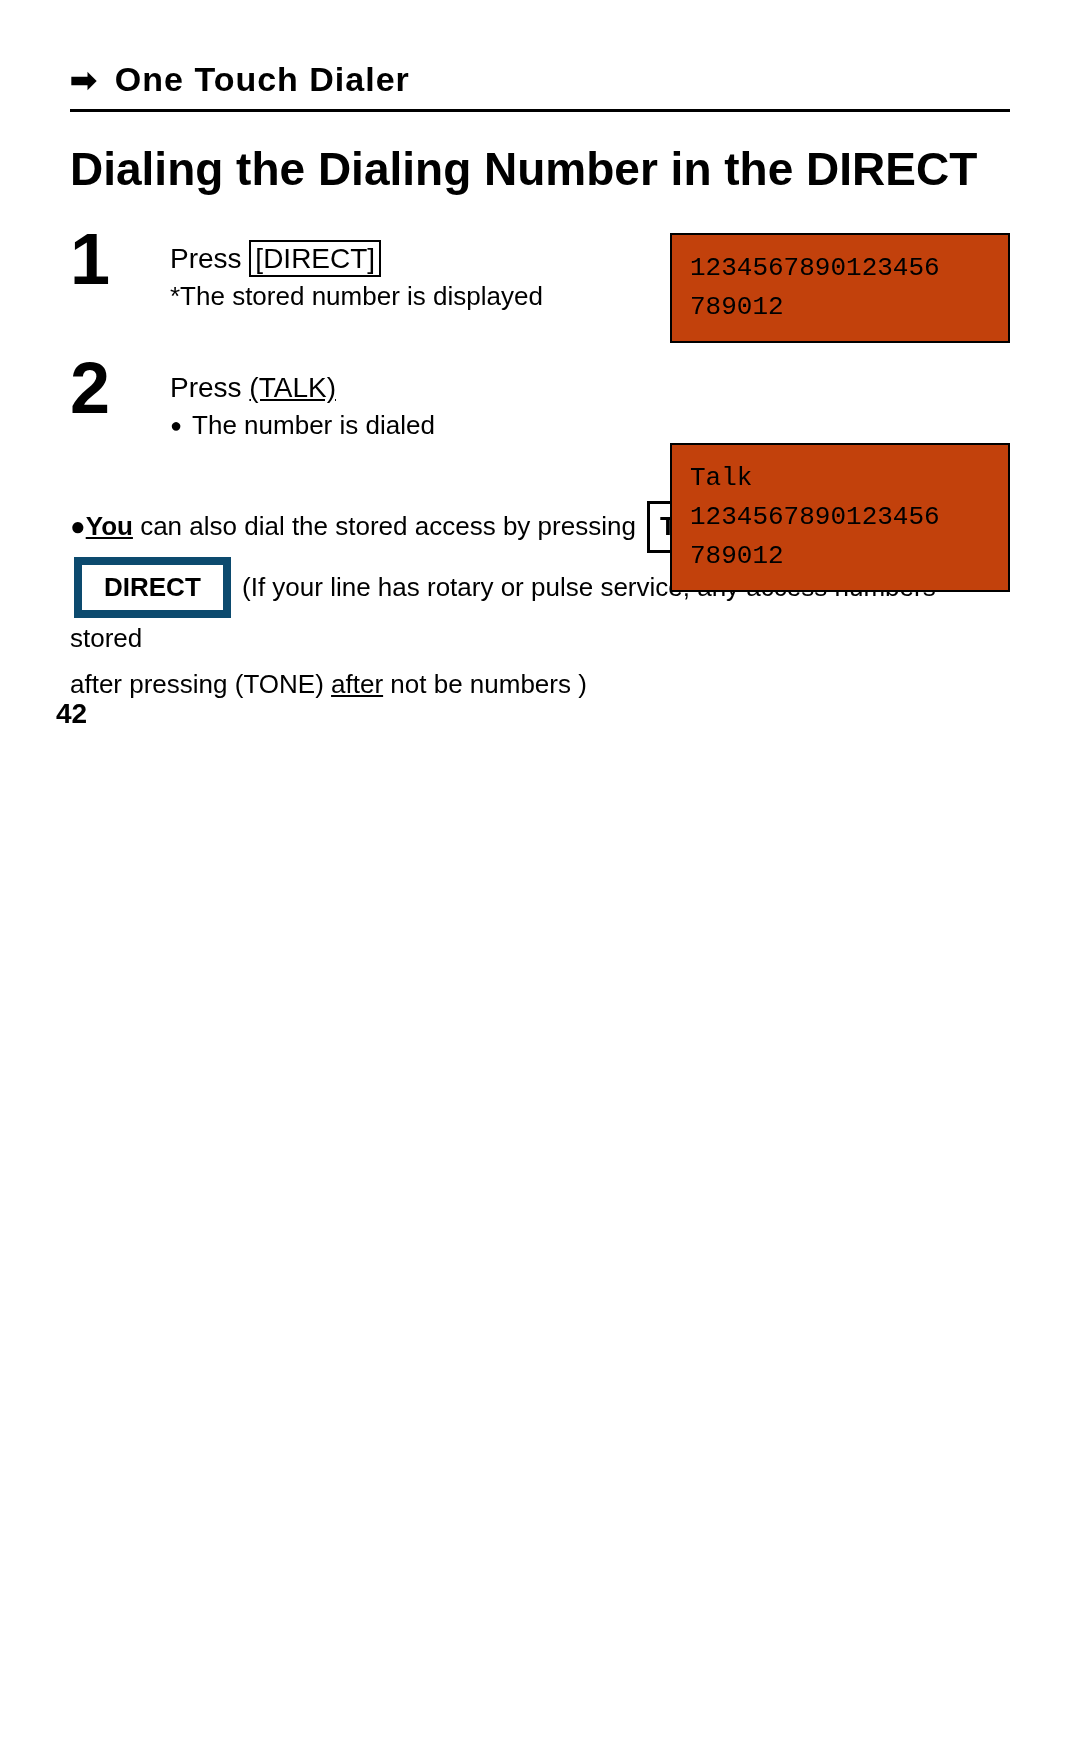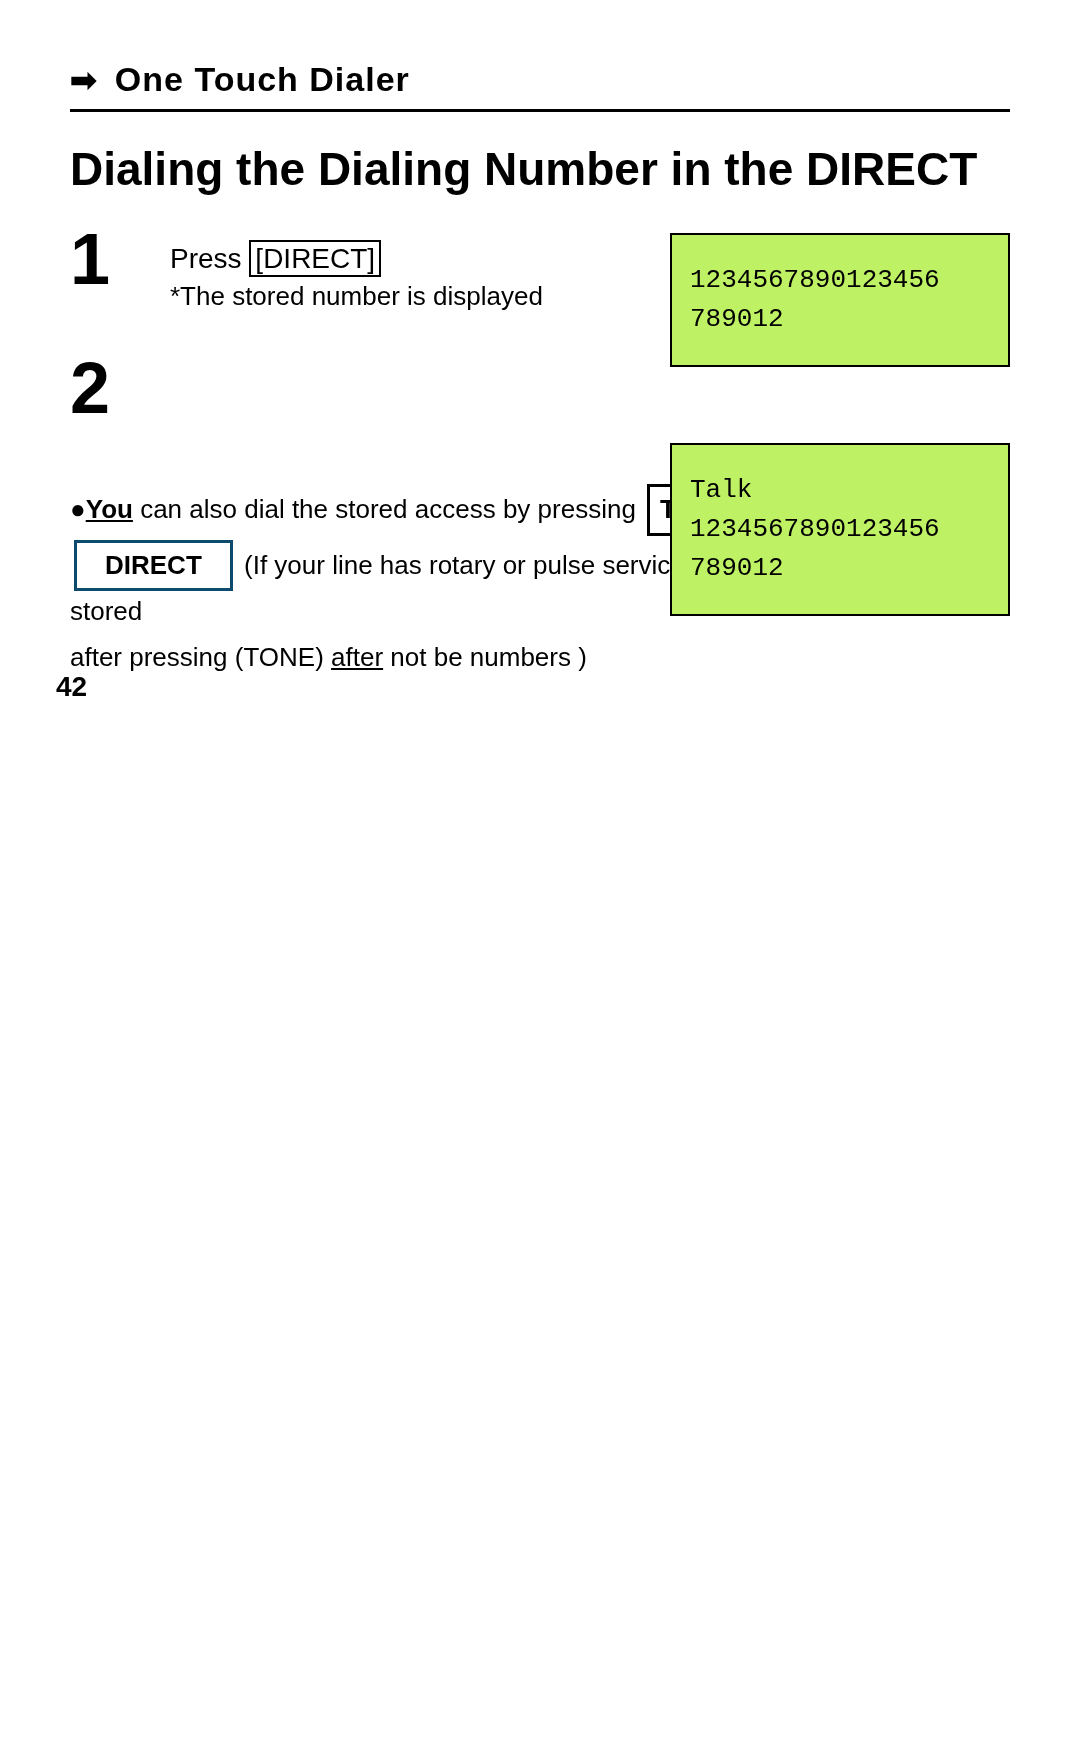--- a/index.html
+++ b/index.html
@@ -115,26 +115,26 @@
       font-family: Arial, Helvetica, sans-serif;
     }
 
     .underline-key {
       text-decoration: underline;
     }
 
     
     .display-box {
       border: 2px solid #000;
-      padding: 26px 18px;
+      padding: 14px 18px;
       font-family: 'Courier New', Courier, monospace;
       font-size: 26px;
       line-height: 1.5;
       min-width: 320px;
-      background: #bef264;
+      background: #c2410c;
       position: absolute;
       right: 0;
     }
 
     .step1-display {
       top: 0;
       width: 340px;
     }
 
     .step2-display {
@@ -158,22 +158,22 @@
       border: 3px solid #000;
       padding: 2px 10px;
       font-weight: bold;
       font-size: 26px;
       font-family: Arial, Helvetica, sans-serif;
       margin: 0 4px;
     }
 
     .direct-badge {
       display: inline-block;
-      border: 3px solid #0c4a6e;
-      padding: 2px 28px;
+      border: 8px solid #0c4a6e;
+      padding: 2px 22px;
       font-weight: bold;
       font-size: 26px;
       font-family: Arial, Helvetica, sans-serif;
       margin: 0 4px;
     }
 
     .you-underline {
       text-decoration: underline;
       font-weight: bold;
     }
@@ -223,20 +223,29 @@
     </div>
 
     <div class="display-box step2-display">
       <span>Talk</span><br>
       <span>1234567890123456</span><br>
       <span>789012</span>
     </div>
 
     <div class="step-row">
       <div class="step-number">2</div>
+      <div class="step-content">
+        <div class="step-instruction">
+          <span>Press </span><span class="underline-key">(TALK)</span>
+        </div>
+        <div class="step-note-bullet">
+          <span class="bullet">●</span>
+          <span>The number is dialed</span>
+        </div>
+      </div>
     </div>
 
   </div>
 
   <div class="note-section">
     <div class="note-line">
       <span>●</span><span class="you-underline">You</span><span> can  also  dial  the  stored  access  by  pressing</span>
       <span class="talk-badge">TALK</span><span> then  pressing</span>
     </div>
     <div class="note-line">

